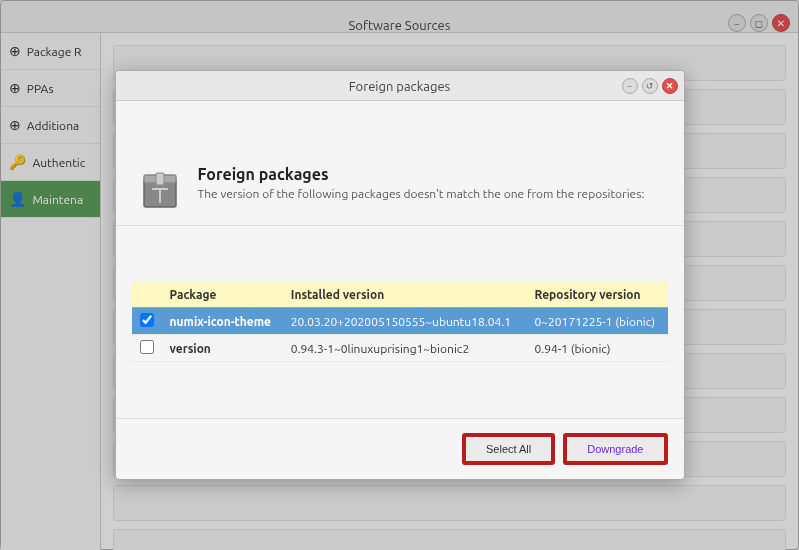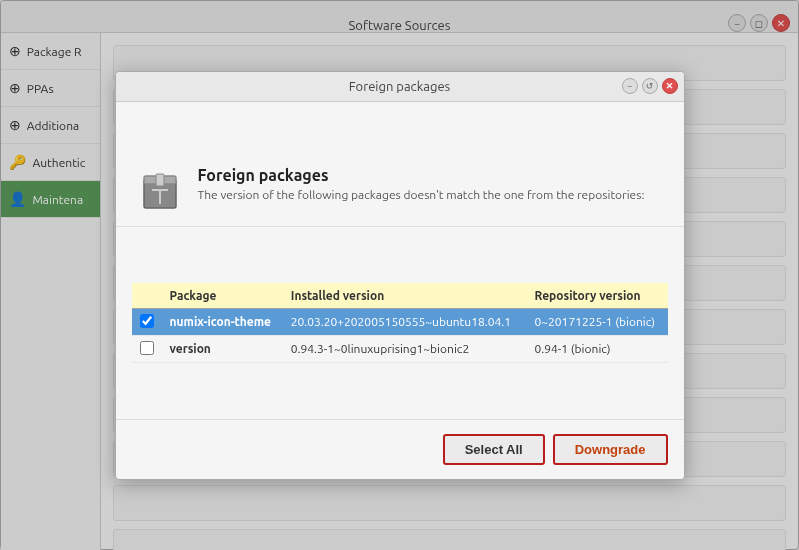--- a/index.html
+++ b/index.html
@@ -261,31 +261,30 @@
       padding: 14px 16px;
       display: flex;
       justify-content: flex-end;
       gap: 8px;
       border-top: 1px solid #ddd;
       margin-top: 8px;
     }
 
     .footer-btn {
       padding: 6px 20px;
-      border: 2px solid #b91c1c;
+      border: 4px solid #b91c1c;
       border-radius: 3px;
       background: #ebebeb;
-      font-size: 13px;
+      font-size: 11px;
       color: #333;
       cursor: pointer;
-      font-weight: bold;
     }
 
     .footer-btn.disabled {
-      color: #c2410c;
+      color: #6d28d9;
       cursor: default;
     }
   </style>
 </head>
 <body>
 
 <div class="bg-window">
   <div class="bg-titlebar">
     <span class="bg-titlebar-title">Software Sources</span>
     <div class="bg-titlebar-controls">

